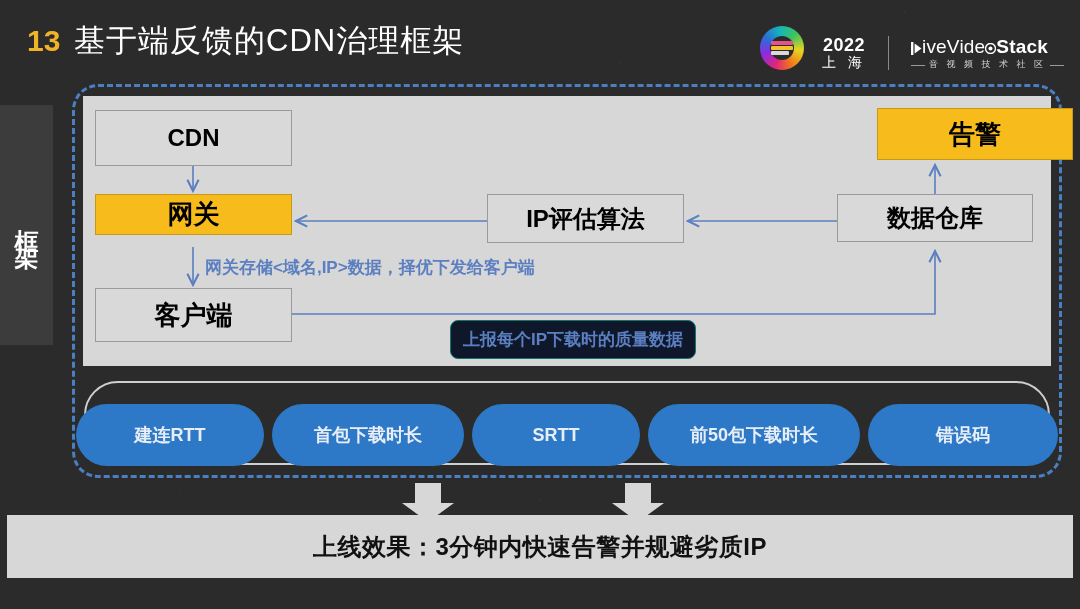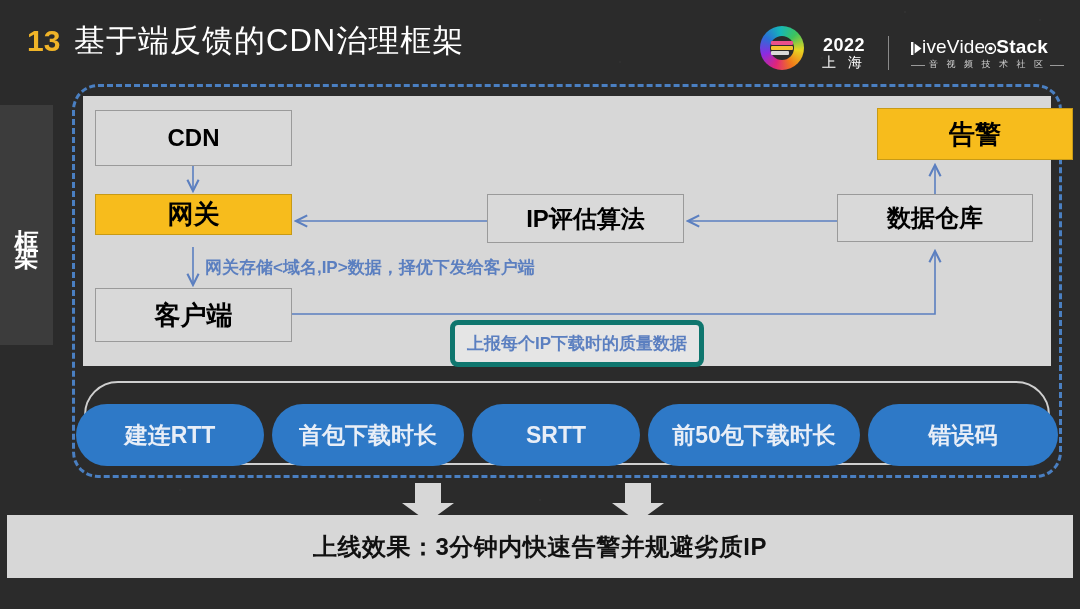--- a/index.html
+++ b/index.html
@@ -79,29 +79,29 @@
   .b-dw{left:837px;top:194px;width:196px;height:48px;font-size:24px;}
   .b-alarm{left:877px;top:108px;width:196px;height:52px;font-size:26px;}
 
   
   .wires{position:absolute;left:0;top:0;width:1080px;height:609px;pointer-events:none;}
 
   
   .anno{position:absolute;color:#5b7fc0;font-weight:bold;white-space:nowrap;}
   .anno-1{left:205px;top:256px;font-size:17px;}
   .anno-2{left:450px;top:320px;font-size:17px;padding:7px 12px;
-    border:5px solid #0f766e;border-radius:8px;background:#e5e5e5;}
+    border:1px solid #0f766e;border-radius:8px;background:#0f172a;}
 
   
   .pill-box{position:absolute;left:84px;top:381px;width:966px;height:84px;
     border:2px solid #cfcfcf;border-radius:34px;box-sizing:border-box;}
   .pills{position:absolute;left:76px;top:404px;width:982px;height:62px;
     display:flex;align-items:center;gap:8px;}
   .pill{background:#2e79c7;border-radius:32px;height:62px;display:flex;align-items:center;
-    justify-content:center;color:#e8eef7;font-size:23px;font-weight:bold;white-space:nowrap;
+    justify-content:center;color:#e8eef7;font-size:18px;font-weight:bold;white-space:nowrap;
     box-sizing:border-box;}
   .pill.p0{width:188px;}
   .pill.p1{width:192px;}
   .pill.p2{width:168px;}
   .pill.p3{width:212px;}
   .pill.p4{width:190px;}
 
   
   .dn-arrow{position:absolute;width:54px;height:40px;}
   .dn-a1{left:401px;top:483px;}

